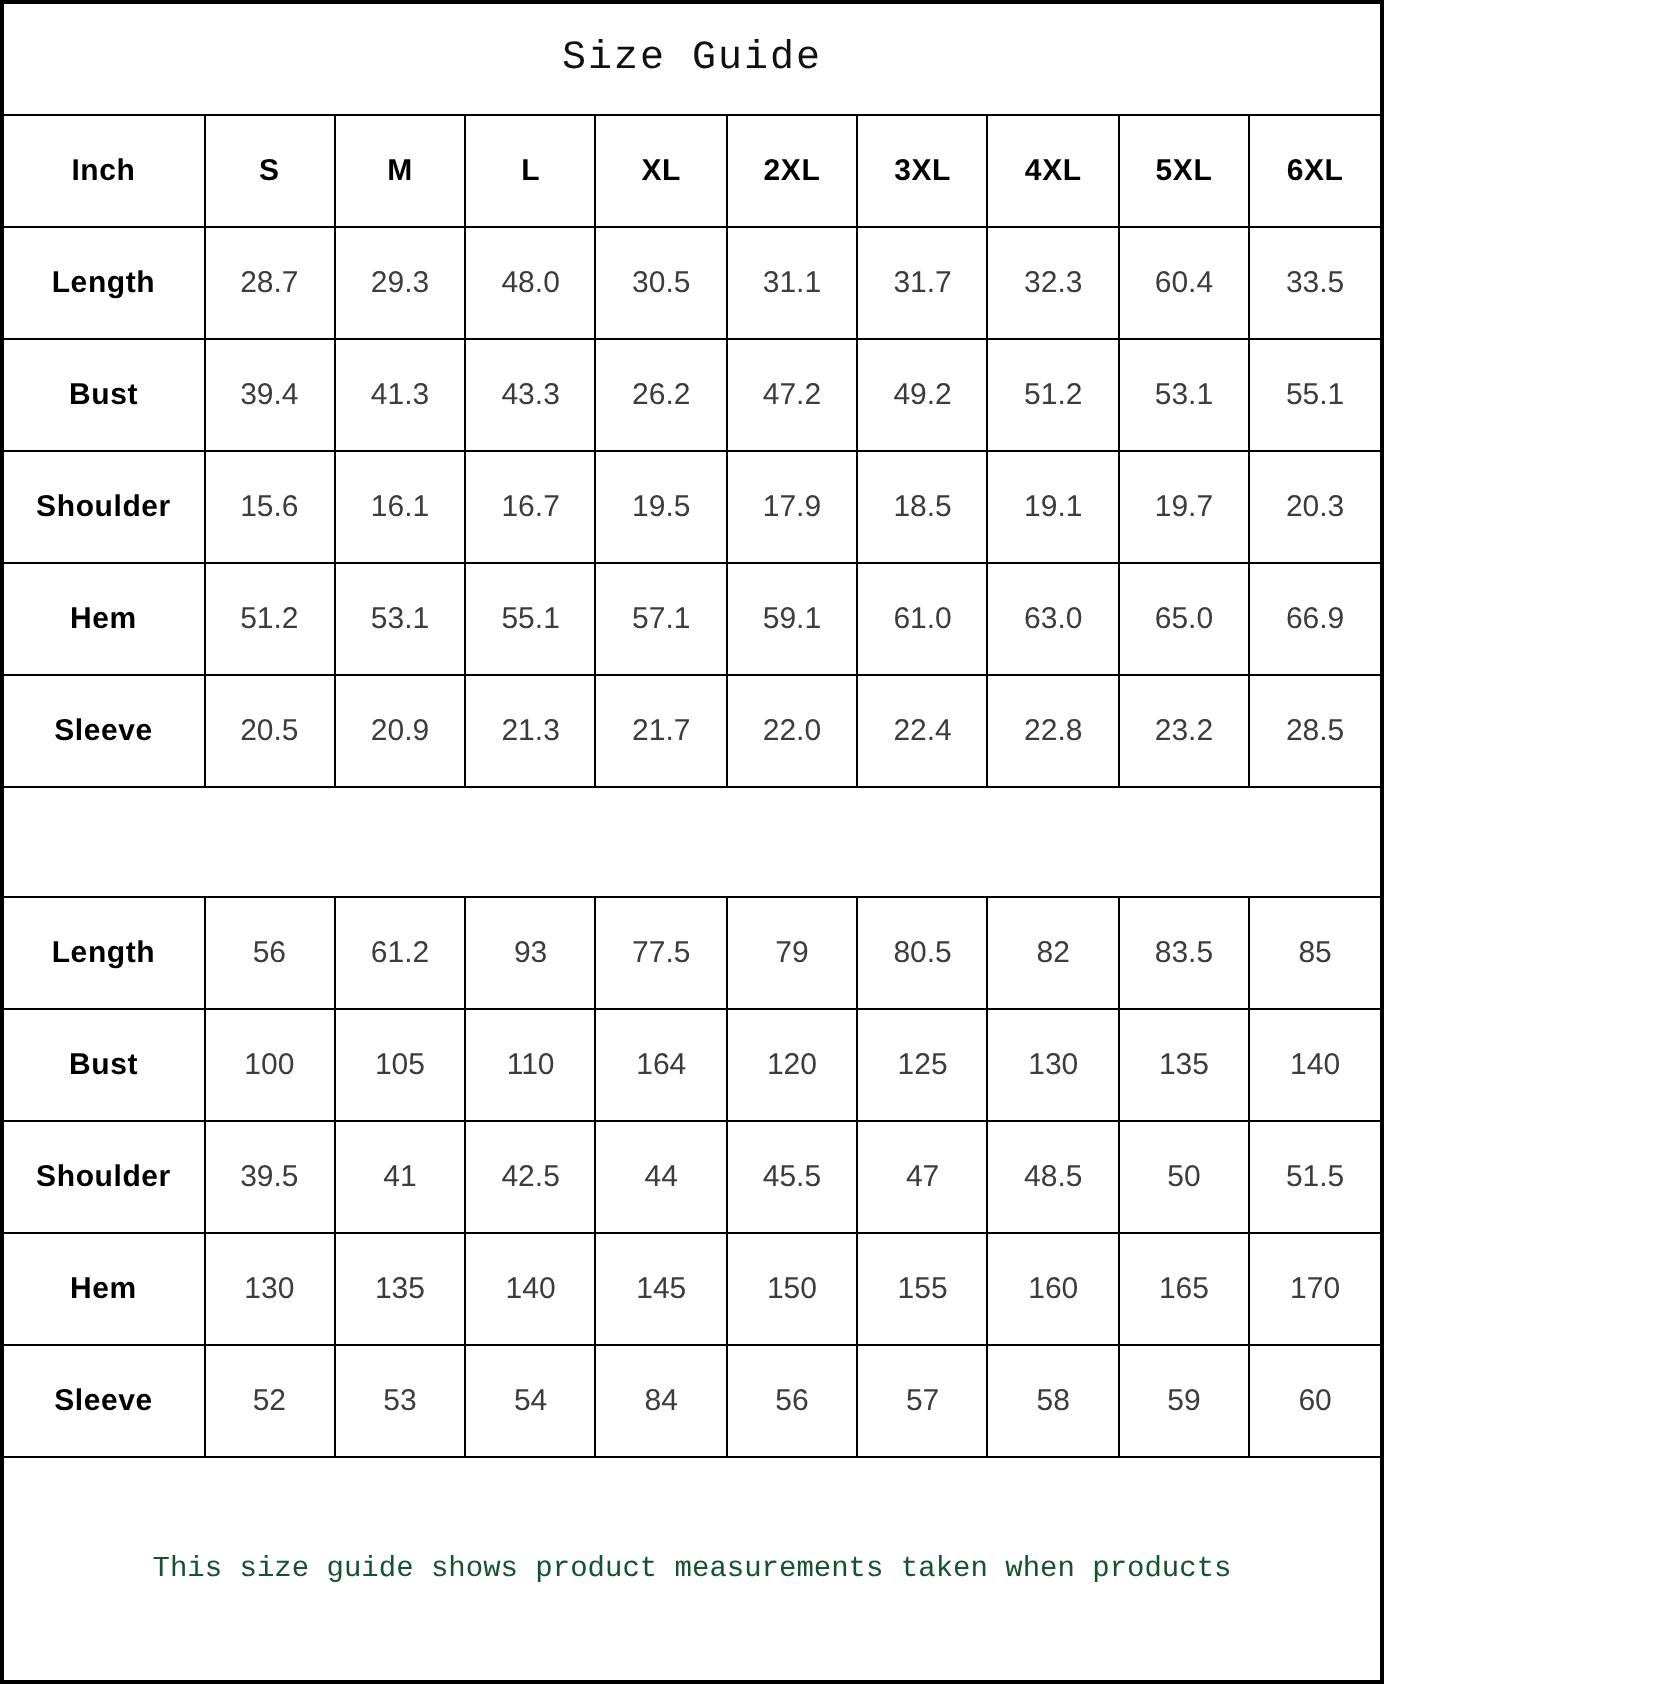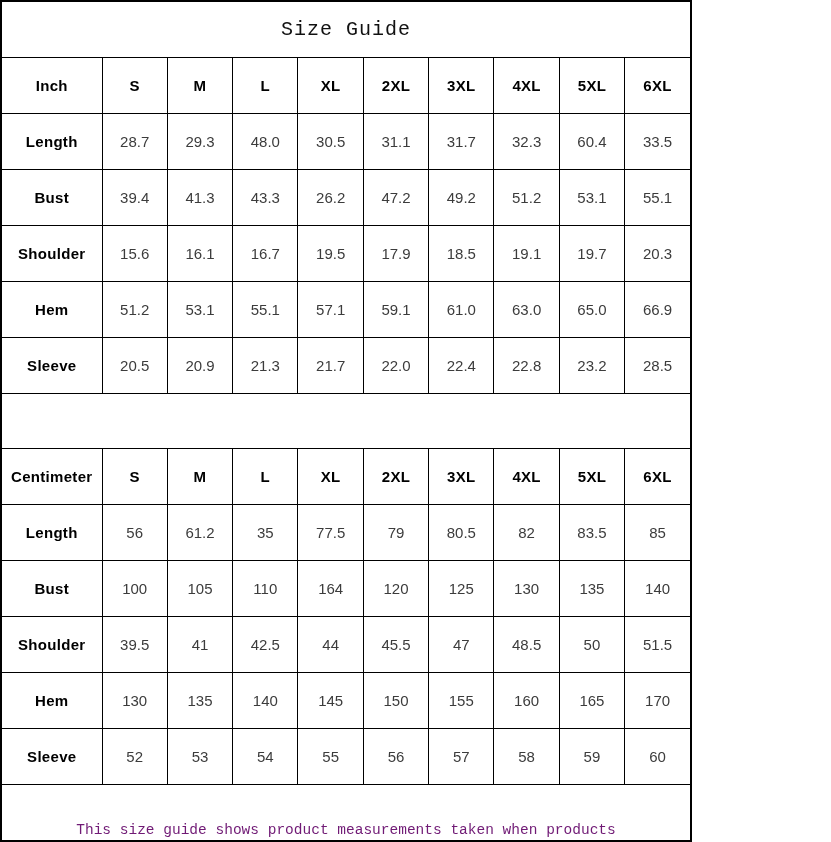--- a/index.html
+++ b/index.html
@@ -63,25 +63,25 @@
   table.first-table tr:first-child th { border-top: 0; }
   .spacer-row {
     flex: 0 0 54px;
     background: #ffffff;
   }
   .footer-note {
     flex: 1 1 auto;
     display: flex;
     flex-direction: column;
     align-items: center;
-    justify-content: flex-end;
+    justify-content: center;
     font-family: "Liberation Mono", "DejaVu Sans Mono", monospace;
     font-size: 14.5px;
     line-height: 20px;
-    color: #701a75;
+    color: #14532d;
     text-align: center;
   }
 </style>
 </head>
 <body>
 
 <div class="size-guide">
 
   <div class="title-row">Size Guide</div>
 
@@ -168,36 +168,24 @@
 
   <div class="spacer-row"></div>
 
   <table class="size-table">
     <colgroup>
       <col class="label-col">
       <col span="9">
     </colgroup>
     <tbody>
         <tr>
-          <th>Centimeter</th>
-          <th>S</th>
-          <th>M</th>
-          <th>L</th>
-          <th>XL</th>
-          <th>2XL</th>
-          <th>3XL</th>
-          <th>4XL</th>
-          <th>5XL</th>
-          <th>6XL</th>
-        </tr>
-        <tr>
           <th>Length</th>
           <td>56</td>
           <td>61.2</td>
-          <td>35</td>
+          <td>93</td>
           <td>77.5</td>
           <td>79</td>
           <td>80.5</td>
           <td>82</td>
           <td>83.5</td>
           <td>85</td>
         </tr>
         <tr>
           <th>Bust</th>
           <td>100</td>
@@ -232,21 +220,21 @@
           <td>155</td>
           <td>160</td>
           <td>165</td>
           <td>170</td>
         </tr>
         <tr>
           <th>Sleeve</th>
           <td>52</td>
           <td>53</td>
           <td>54</td>
-          <td>55</td>
+          <td>84</td>
           <td>56</td>
           <td>57</td>
           <td>58</td>
           <td>59</td>
           <td>60</td>
         </tr>
       </tbody>
   </table>
 
   <div class="footer-note">

